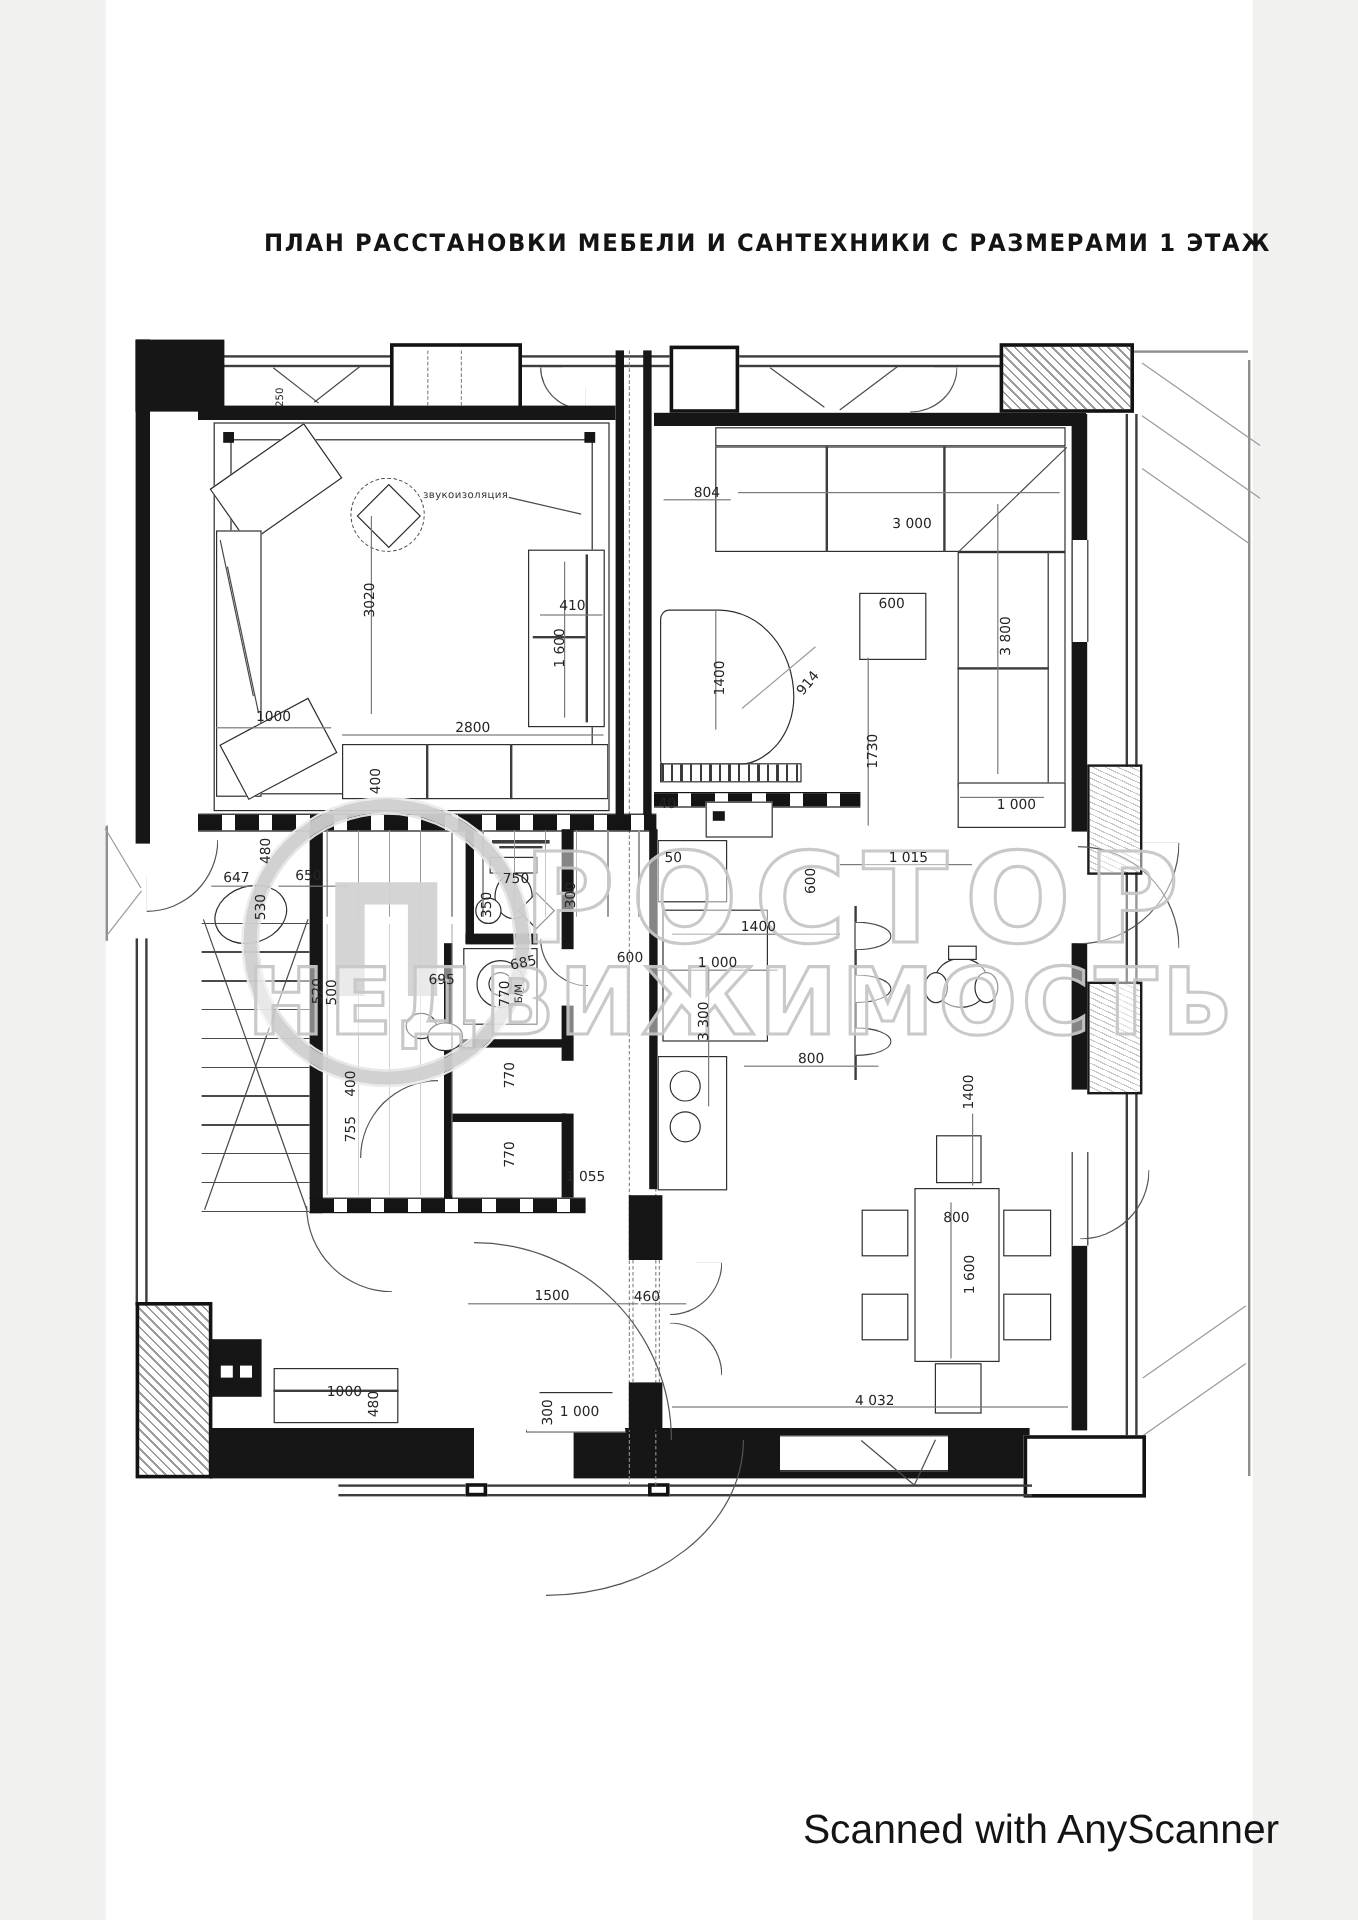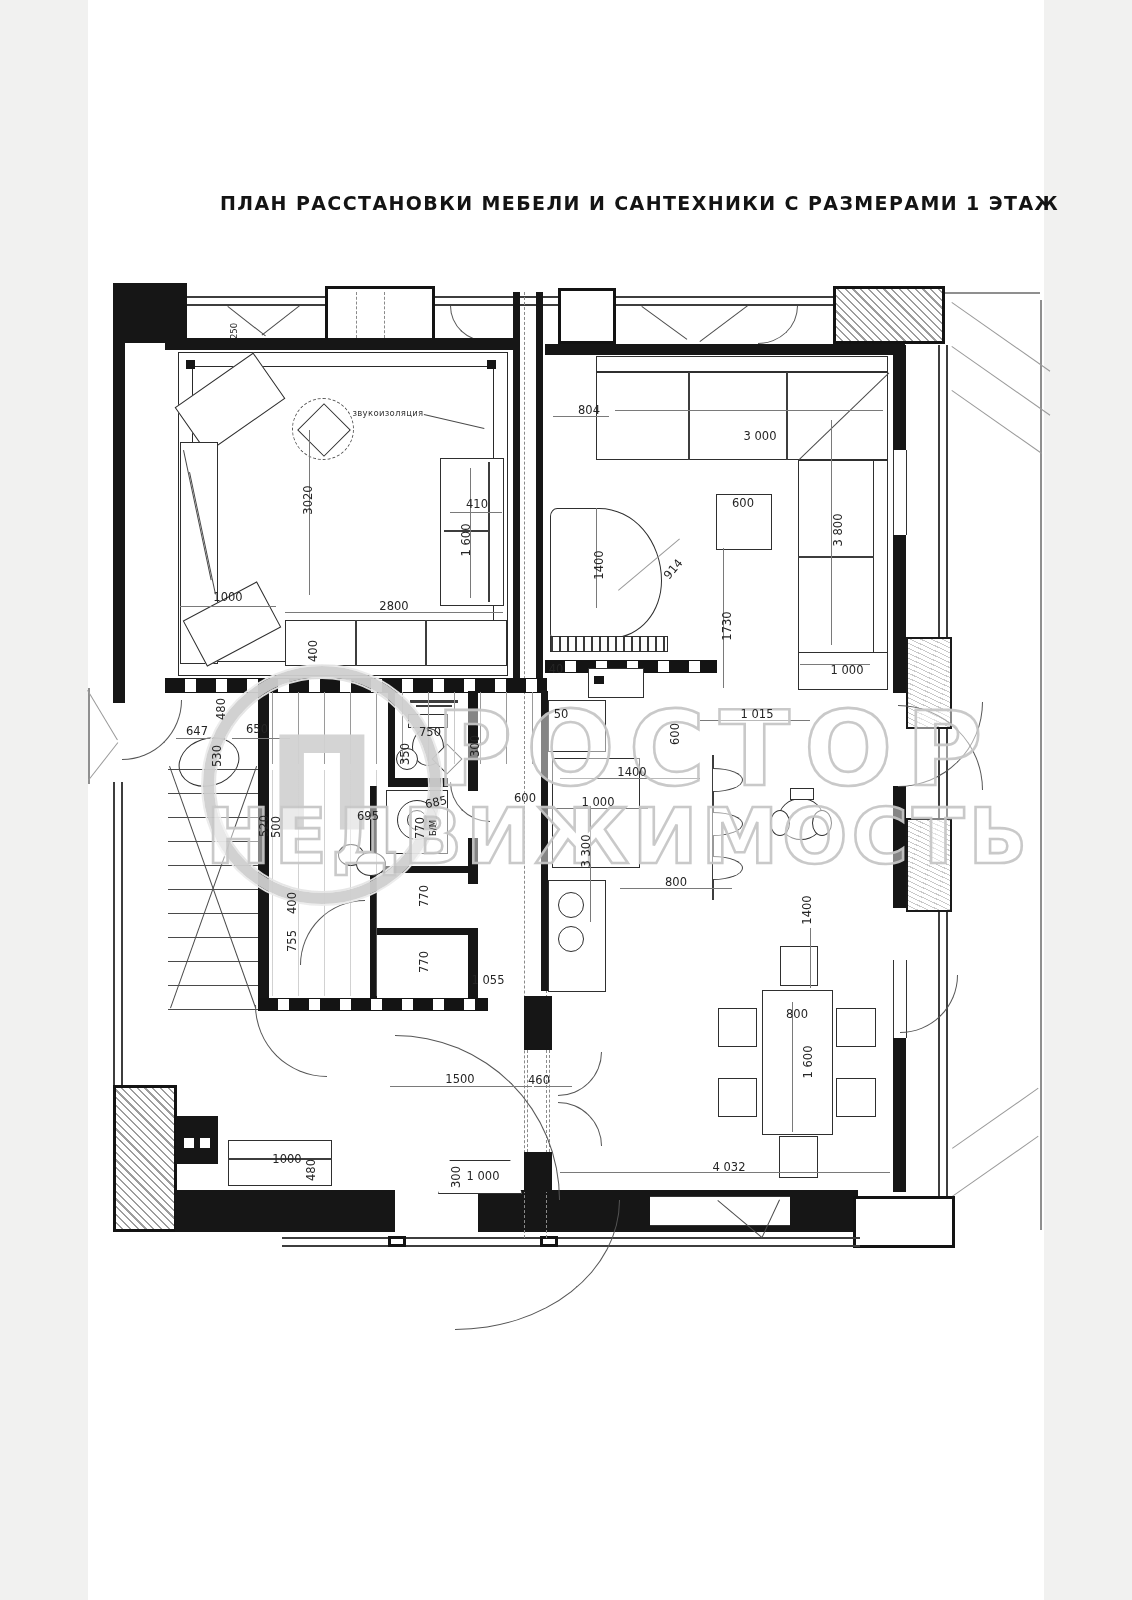--- a/index.html
+++ b/index.html
@@ -319,13 +319,14 @@
       <span class="dim" style="left: 808px; top: 1062px; transform: translate(-50%, -50%) rotate(-90deg);">1 600</span>
       <span class="dim" style="left: 460px; top: 1079px; transform: translate(-50%, -50%);">1500</span>
       <span class="dim" style="left: 539px; top: 1080px; transform: translate(-50%, -50%);">460</span>
       <span class="dim" style="left: 287px; top: 1159px; transform: translate(-50%, -50%);">1000</span>
       <span class="dim" style="left: 311px; top: 1170px; transform: translate(-50%, -50%) rotate(-90deg);">480</span>
       <span class="dim" style="left: 456px; top: 1177px; transform: translate(-50%, -50%) rotate(-90deg);">300</span>
       <span class="dim" style="left: 483px; top: 1176px; transform: translate(-50%, -50%);">1 000</span>
       <span class="dim" style="left: 729px; top: 1167px; transform: translate(-50%, -50%);">4 032</span>
     </div>
 
+  <div class="footer">Scanned with AnyScanner</div>
 </div>
 
 </body></html>

